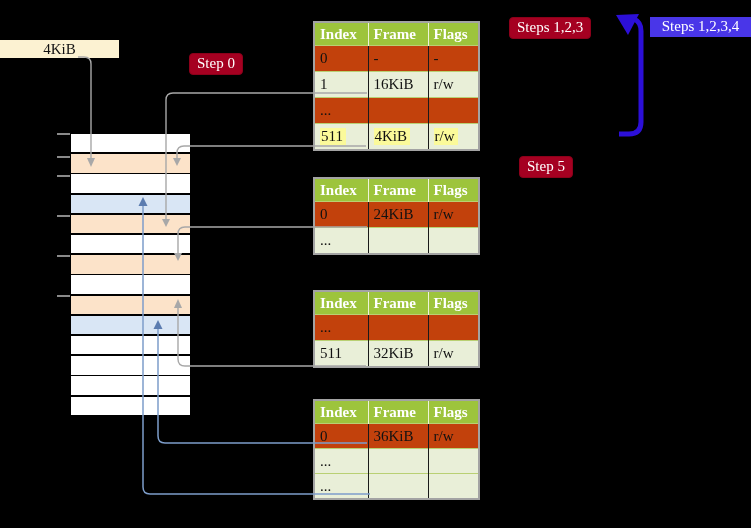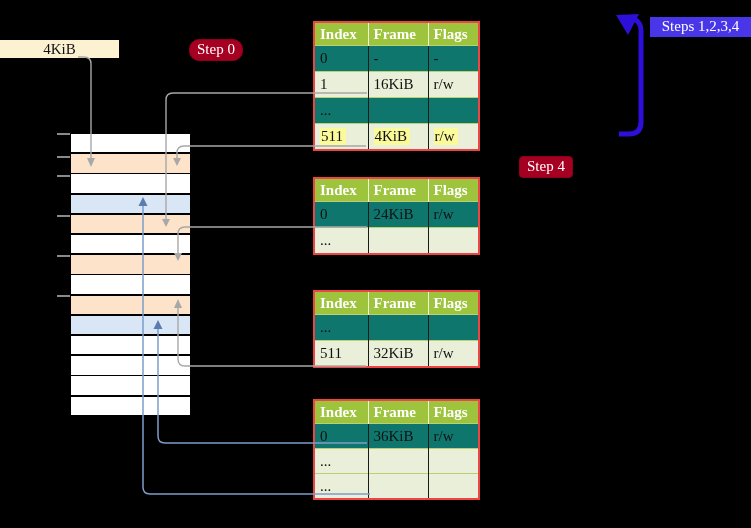--- a/index.html
+++ b/index.html
@@ -6,33 +6,33 @@
   #canvas{position:relative;width:751px;height:528px;background:#000;overflow:hidden;
           font-family:"Liberation Serif","DejaVu Serif",serif;}
   
   #frame-label{position:absolute;left:0;top:40px;width:119px;height:18px;background:#fcf2d2;
                color:#111;font-size:15px;line-height:18px;text-align:center;}
   
   .badge{position:absolute;font-size:15px;line-height:17px;padding:1px 7px 2px 7px;color:#fff;
          white-space:nowrap;box-sizing:border-box;}
   .badge.red{background:#a50021;border:1px solid #8c001a;border-radius:4px;}
   .badge.blue{background:#4936e8;border-radius:0;}
-  #b-step0{left:189px;top:39px;border-radius:10px;}
+  #b-step0{left:189px;top:53px;}
   #b-steps123{left:509px;top:17px;}
   #b-steps1234{left:650px;top:17px;width:101px;text-align:center;padding-left:4px;padding-right:4px;}
   #b-step4{left:519px;top:156px;}
   
   #memory{position:absolute;left:71px;top:134px;width:119px;height:282px;}
   .mrow{position:absolute;left:0;width:119px;height:18.4px;}
   .mrow.white{background:#ffffff;}
   .mrow.peach{background:#fce3c9;}
   .mrow.blue{background:#d9e6f5;}
   .tick{position:absolute;left:57px;width:13px;height:2px;background:#8a8a8a;}
   
-  table.ptable{position:absolute;border-collapse:collapse;background:#0f766e;border:2px solid #ef4444;}
+  table.ptable{position:absolute;border-collapse:collapse;background:#c2410c;border:2px solid #a3a3a3;}
   table.ptable th{background:#9dc43c;color:#fff;font-weight:bold;font-size:15px;height:22px;
                   text-align:left;padding:0 4px 0 5px;border-right:1px solid #eef3da;}
   table.ptable td{font-size:15px;color:#111;height:25px;text-align:left;padding:0 4px 0 5px;
                   border-right:1px solid #1a1a1a;border-top:1px solid #b9d073;}
   table.ptable td:last-child,table.ptable th:last-child{border-right:none;}
   table.ptable tr.g td{background:#e9efd8;}
   table.ptable col.c1{width:54px;} table.ptable col.c2{width:60px;} table.ptable col.c3{width:51px;}
   #t1{left:313px;top:21px;}
   #t2{left:313px;top:177px;}
   #t3{left:313px;top:290px;}
@@ -43,22 +43,23 @@
   #overlay{position:absolute;left:0;top:0;z-index:6;pointer-events:none;}
 </style>
 </head>
 <body>
 
 <div id="canvas">
 
   <div id="frame-label">4KiB</div>
 
   <div id="b-step0" class="badge red">Step 0</div>
+  <div id="b-steps123" class="badge red">Steps 1,2,3</div>
   <div id="b-steps1234" class="badge blue">Steps 1,2,3,4</div>
-  <div id="b-step4" class="badge red">Step 4</div>
+  <div id="b-step4" class="badge red">Step 5</div>
 
   <div class="tick" style="top:133px"></div>
   <div class="tick" style="top:156px"></div>
   <div class="tick" style="top:175px"></div>
   <div class="tick" style="top:215px"></div>
   <div class="tick" style="top:255px"></div>
   <div class="tick" style="top:295px"></div>
 
   <div id="memory">
       <div class="mrow white" style="top: 0px;"></div>

